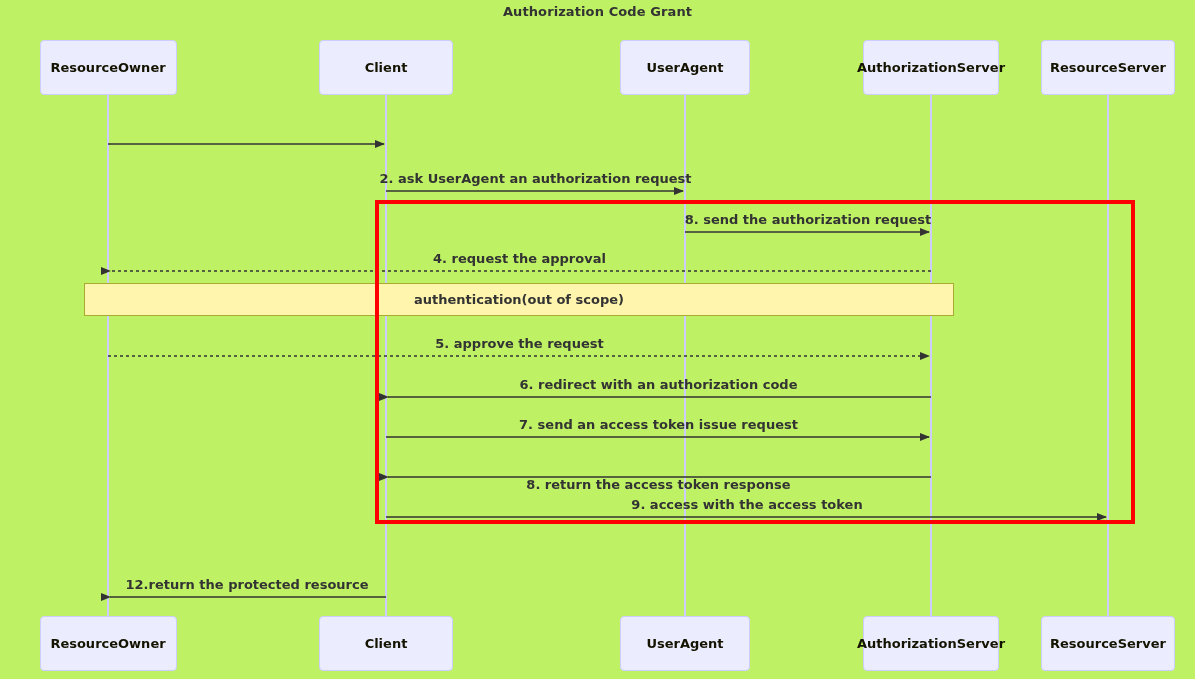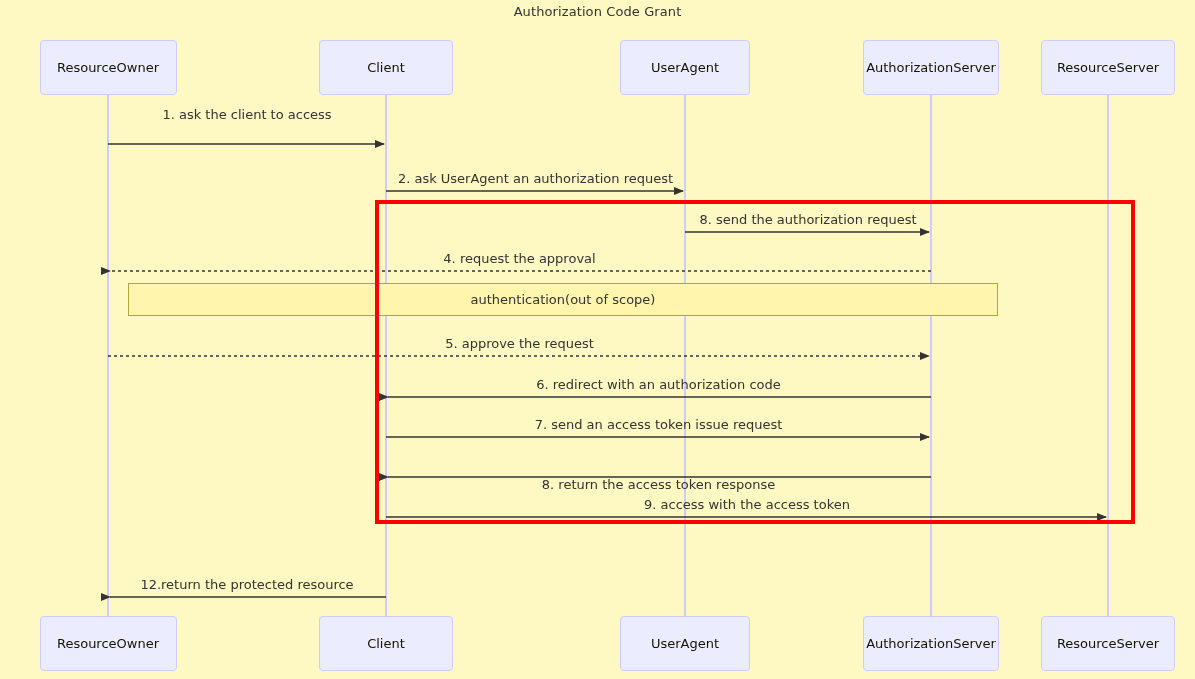--- a/index.html
+++ b/index.html
@@ -10,21 +10,22 @@
   body {
     font-family: "DejaVu Sans", "Liberation Sans", sans-serif;
     width: 1195px;
     height: 679px;
     overflow: hidden;
   }
   #diagram {
     position: relative;
     width: 1195px;
     height: 679px;
-    background: #fef9c3;
+    background: #bef264;
+    font-weight: bold;
   }
   #svg-layer {
     position: absolute;
     left: 0;
     top: 0;
     width: 1195px;
     height: 679px;
   }
   .dg-title {
     position: absolute;
@@ -64,21 +65,20 @@
     line-height: 17px;
   }
   .note-box {
     position: absolute;
     background: #FFF5AD;
     border: 1px solid #AAAA33;
     display: flex;
     align-items: center;
     justify-content: center;
     box-sizing: border-box;
-    margin-left: 44px;
   }
   .note-text {
     font-size: 13px;
     color: #333333;
     white-space: nowrap;
   }
   .highlight-rect {
     position: absolute;
     border: 4px solid #FF0000;
     box-sizing: border-box;
@@ -158,21 +158,20 @@
       </div>
       <div class="actor-box" style="left: 863px; top: 616px; width: 136px; height: 55px;">
         <span class="actor-label">AuthorizationServer</span>
       </div>
       <div class="actor-box" style="left: 1041px; top: 616px; width: 134px; height: 55px;">
         <span class="actor-label">ResourceServer</span>
       </div>
     </div>
   <div id="msg-labels">
       <div class="msg-label two-line" style="left: 37px; width: 420px; top: 106px;">
-        <div>1. ask the client to access</div>
       </div>
       <div class="msg-label" style="left: 325.5px; width: 420px; top: 171px;">
         <div>2. ask UserAgent an authorization request</div>
       </div>
       <div class="msg-label" style="left: 598px; width: 420px; top: 212px;">
         <div>8. send the authorization request</div>
       </div>
       <div class="msg-label" style="left: 309.5px; width: 420px; top: 251px;">
         <div>4. request the approval</div>
       </div>

